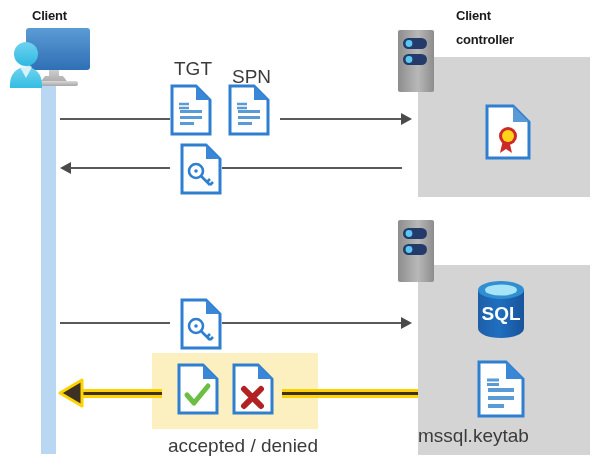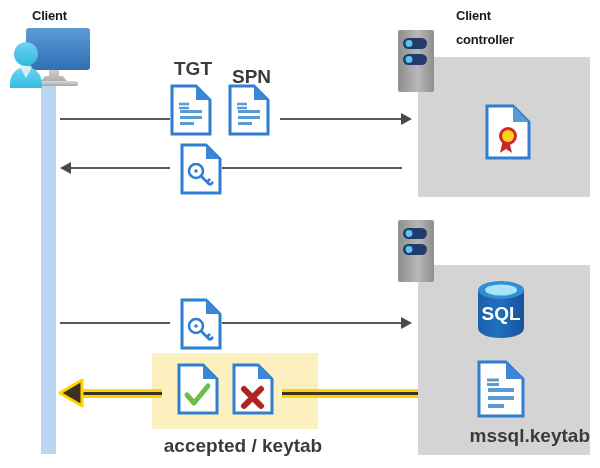--- a/index.html
+++ b/index.html
@@ -12,21 +12,21 @@
 
   
   .panel{background:#d4d4d4;}
 
   
   .title-bold{
     font-weight:bold;color:#1a1a1a;font-size:13px;line-height:23px;
     letter-spacing:-0.2px;
   }
   .label-plain{
-    color:#3b3b3b;font-size:19px;line-height:22px;font-weight:700;
+    color:#3b3b3b;font-size:19px;line-height:22px;font-weight:400;
   }
 
   
   .lifeline{background:#b9d7f2;}
 
   
   .hline{background:#595959;height:2px;}
   .arrowhead-right{
     width:0;height:0;border-top:6px solid transparent;
     border-bottom:6px solid transparent;border-left:11px solid #4a4a4a;
@@ -172,21 +172,21 @@
   <path d="M26 2 l14 14 h-14 z" fill="#3a87d8"></path>
   <path d="M10 32 l7 8 l14 -17" fill="none" stroke="#6cbe45" stroke-width="5" stroke-linecap="round" stroke-linejoin="round"></path>
 </svg>
 
 <svg class="abs" width="42" height="52" viewBox="0 0 42 52" style="left:232px;top:363px;">
   <path d="M2 2 h24 l14 14 v34 H2 z" fill="#ffffff" stroke="#2f7fd1" stroke-width="3"></path>
   <path d="M26 2 l14 14 h-14 z" fill="#3a87d8"></path>
   <path d="M12 26 l17 17 M29 26 l-17 17" fill="none" stroke="#b22222" stroke-width="6" stroke-linecap="round"></path>
 </svg>
 
-<div class="abs label-plain" style="left:143px;top:435px;width:200px;text-align:center;">accepted / keytab</div>
+<div class="abs label-plain" style="left:143px;top:435px;width:200px;text-align:center;">accepted / denied</div>
 
 <div class="abs" style="left:396px;top:4px;width:204px;height:200px;">
 
   <svg class="abs" width="46" height="66" viewBox="0 0 46 66" style="left:0px;top:24px;">
     <defs>
       <linearGradient id="srvGrad1" x1="0" y1="0" x2="1" y2="0">
         <stop offset="0%" stop-color="#8d8d8d"></stop>
         <stop offset="55%" stop-color="#b8b8b8"></stop>
         <stop offset="100%" stop-color="#8d8d8d"></stop>
       </linearGradient>
@@ -244,14 +244,14 @@
 
   <svg class="abs" width="48" height="58" viewBox="0 0 48 58" style="left:81px;top:144px;">
     <path d="M2 2 h27 l17 17 v37 H2 z" fill="#ffffff" stroke="#2f7fd1" stroke-width="3"></path>
     <path d="M29 2 l17 17 h-17 z" fill="#3a87d8"></path>
     <rect x="11" y="28" width="26" height="4" fill="#5b9bd5"></rect>
     <rect x="11" y="36" width="26" height="4" fill="#5b9bd5"></rect>
     <rect x="11" y="44" width="16" height="4" fill="#5b9bd5"></rect>
     <path d="M10 20 h12 M10 24.5 h12" stroke="#5b9bd5" stroke-width="2.8" fill="none"></path>
   </svg>
 
-  <div class="abs label-plain" style="left:22px;top:209px;width:172px;text-align:right;">mssql.keytab</div>
+  <div class="abs label-plain" style="left:22px;top:209px;width:172px;text-align:left;">mssql.keytab</div>
 </div>
 
 </body></html>

